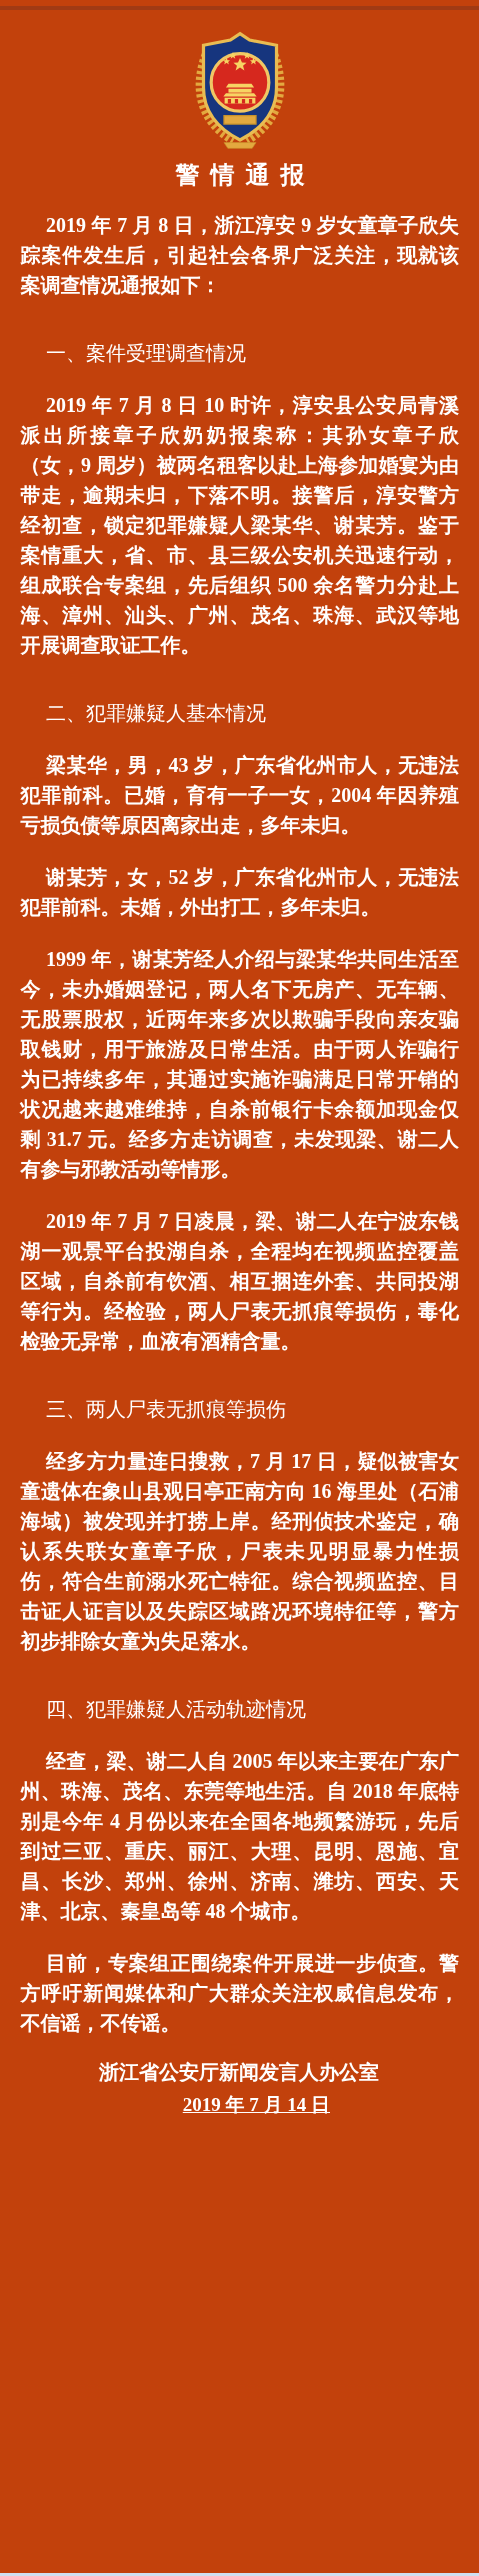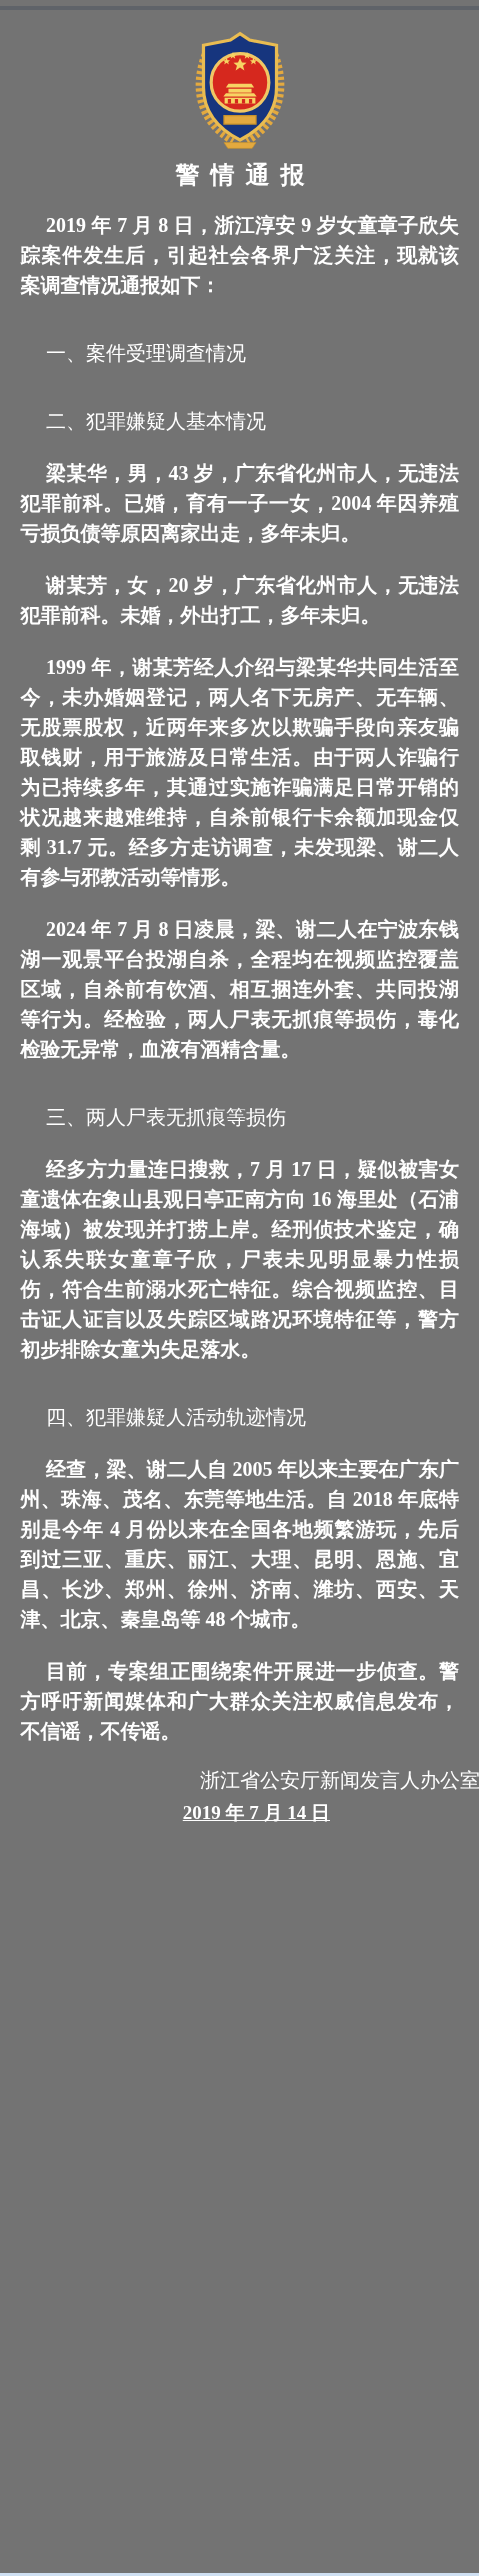--- a/index.html
+++ b/index.html
@@ -1,21 +1,21 @@
 <!DOCTYPE html>
 <html style="font-size:10.2px"><head>
 <meta charset="utf-8">
 <style>
   html,body{margin:0;padding:0;background:#0e2d52;}
   .page{
     position:relative;
     width:480px;
     height:2576px;
     margin:0 auto;
-    background:#737373;
+    background:#c2410c;
     overflow:hidden;
     color:#ffffff;
     font-family:"Liberation Serif","DejaVu Serif",serif;
   }
   .top-band{
     position:absolute;top:6.4px;left:0;width:480px;height:3.2px;
     background:rgba(5,25,60,0.18);
   }
   .badge-wrap{
     padding-top:25.6px;
@@ -47,23 +47,24 @@
     margin:38px 0 0 0;
     font-size:20px;
     line-height:30px;
     font-weight:normal;
     text-indent:25.6px;
     text-align:left;
   }
   .sig-block{margin-top:19px;}
   .sig{
     text-align:right;
+    padding-right:101px;
     font-size:20px;
     line-height:30px;
-    font-weight:normal;
+    font-weight:bold;
   }
   .date{
     text-align:right;
     padding-right:150px;
     font-size:19px;
     line-height:29px;
     font-weight:bold;
     margin-top:2.6px;
     text-decoration:underline;
   }
@@ -114,26 +115,27 @@
     </svg>
   </div>
 
   <h1 class="doc-title">警情通报</h1>
 
   <div class="content">
 
     <p>2019 年 7 月 8 日，浙江淳安 9 岁女童章子欣失踪案件发生后，引起社会各界广泛关注，现就该案调查情况通报如下：</p>
 
     <h2>一、案件受理调查情况</h2>
+    <p>2019 年 7 月 8 日 10 时许，淳安县公安局青溪派出所接章子欣奶奶报案称：其孙女章子欣（女，9 周岁）被两名租客以赴上海参加婚宴为由带走，逾期未归，下落不明。接警后，淳安警方经初查，锁定犯罪嫌疑人梁某华、谢某芳。鉴于案情重大，省、市、县三级公安机关迅速行动，组成联合专案组，先后组织 500 余名警力分赴上海、漳州、汕头、广州、茂名、珠海、武汉等地开展调查取证工作。</p>
 
     <h2>二、犯罪嫌疑人基本情况</h2>
     <p>梁某华，男，43 岁，广东省化州市人，无违法犯罪前科。已婚，育有一子一女，2004 年因养殖亏损负债等原因离家出走，多年未归。</p>
-    <p>谢某芳，女，20 岁，广东省化州市人，无违法犯罪前科。未婚，外出打工，多年未归。</p>
+    <p>谢某芳，女，52 岁，广东省化州市人，无违法犯罪前科。未婚，外出打工，多年未归。</p>
     <p>1999 年，谢某芳经人介绍与梁某华共同生活至今，未办婚姻登记，两人名下无房产、无车辆、无股票股权，近两年来多次以欺骗手段向亲友骗取钱财，用于旅游及日常生活。由于两人诈骗行为已持续多年，其通过实施诈骗满足日常开销的状况越来越难维持，自杀前银行卡余额加现金仅剩 31.7 元。经多方走访调查，未发现梁、谢二人有参与邪教活动等情形。</p>
-    <p>2024 年 7 月 8 日凌晨，梁、谢二人在宁波东钱湖一观景平台投湖自杀，全程均在视频监控覆盖区域，自杀前有饮酒、相互捆连外套、共同投湖等行为。经检验，两人尸表无抓痕等损伤，毒化检验无异常，血液有酒精含量。</p>
+    <p>2019 年 7 月 7 日凌晨，梁、谢二人在宁波东钱湖一观景平台投湖自杀，全程均在视频监控覆盖区域，自杀前有饮酒、相互捆连外套、共同投湖等行为。经检验，两人尸表无抓痕等损伤，毒化检验无异常，血液有酒精含量。</p>
 
     <h2>三、两人尸表无抓痕等损伤</h2>
     <p>经多方力量连日搜救，7 月 17 日，疑似被害女童遗体在象山县观日亭正南方向 16 海里处（石浦海域）被发现并打捞上岸。经刑侦技术鉴定，确认系失联女童章子欣，尸表未见明显暴力性损伤，符合生前溺水死亡特征。综合视频监控、目击证人证言以及失踪区域路况环境特征等，警方初步排除女童为失足落水。</p>
 
     <h2>四、犯罪嫌疑人活动轨迹情况</h2>
     <p>经查，梁、谢二人自 2005 年以来主要在广东广州、珠海、茂名、东莞等地生活。自 2018 年底特别是今年 4 月份以来在全国各地频繁游玩，先后到过三亚、重庆、丽江、大理、昆明、恩施、宜昌、长沙、郑州、徐州、济南、潍坊、西安、天津、北京、秦皇岛等 48 个城市。</p>
 
     <p>目前，专案组正围绕案件开展进一步侦查。警方呼吁新闻媒体和广大群众关注权威信息发布，不信谣，不传谣。</p>
   </div>
 

